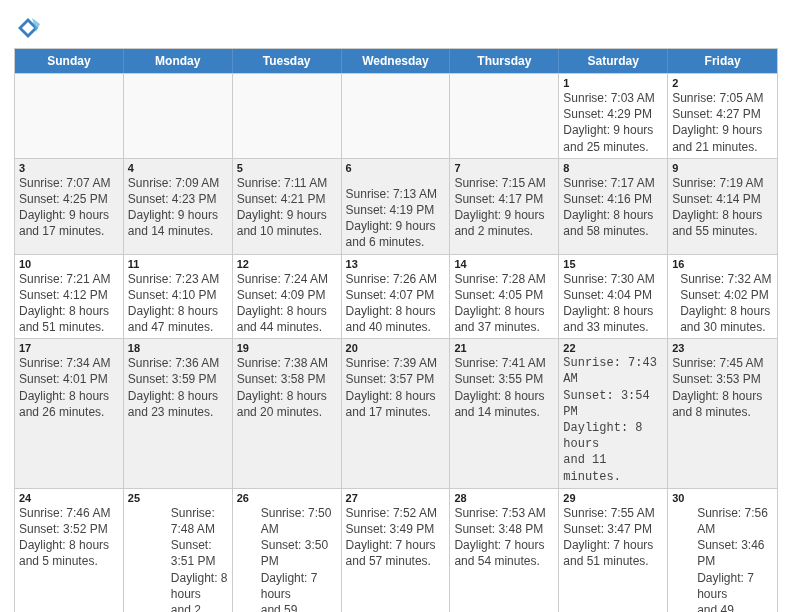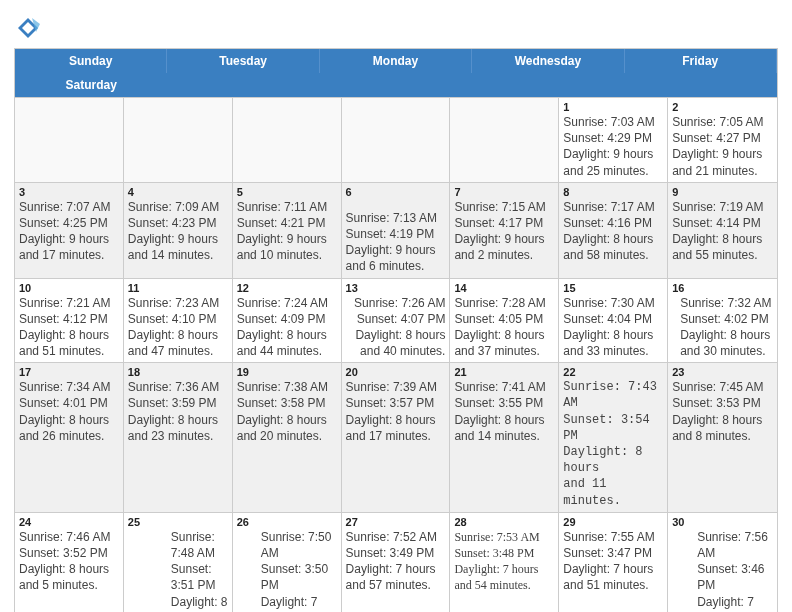--- a/index.html
+++ b/index.html
@@ -63,21 +63,21 @@
       font-weight: normal;
     }
     .calendar {
       flex: 1;
       display: flex;
       flex-direction: column;
       border: 1px solid #ccc;
     }
     .cal-header {
       display: grid;
-      grid-template-columns: repeat(5, 1fr);
+      grid-template-columns: repeat(7, 1fr);
       background: #3a7fc1;
     }
     .cal-header-cell {
       color: #fff;
       font-size: 12px;
       font-weight: bold;
       text-align: center;
       padding: 5px 2px;
       border-right: 1px solid #5590cc;
     }
@@ -136,25 +136,26 @@
     </div>
     <div class="title-area">
       <div class="month-title"></div>
       <div class="location"></div>
     </div>
   </div>
 
   <div class="calendar">
     <div class="cal-header">
     <div class="cal-header-cell">Sunday</div>
+        <div class="cal-header-cell">Monday</div>
         <div class="cal-header-cell">Tuesday</div>
-        <div class="cal-header-cell">Monday</div>
         <div class="cal-header-cell">Wednesday</div>
+        <div class="cal-header-cell">Thursday</div>
+        <div class="cal-header-cell">Saturday</div>
         <div class="cal-header-cell">Friday</div>
-        <div class="cal-header-cell">Saturday</div>
       </div>
     <div class="cal-body">
     <div class="cal-row">
           <div class="cal-cell empty"></div>
           <div class="cal-cell empty"></div>
           <div class="cal-cell empty"></div>
           <div class="cal-cell empty"></div>
           <div class="cal-cell empty"></div>
           <div class="cal-cell">
             <span class="day-number">1</span>
@@ -239,21 +240,21 @@
           </div>
           <div class="cal-cell">
             <span class="day-number">12</span>
             <div class="cell-info" style="white-space: pre-line;">Sunrise: 7:24 AM
 Sunset: 4:09 PM
 Daylight: 8 hours
 and 44 minutes.</div>
           </div>
           <div class="cal-cell">
             <span class="day-number">13</span>
-            <div class="cell-info" style="white-space: pre-line; text-align: right;">Sunrise: 7:26 AM
+            <div class="cell-info" style="white-space: pre-line;">Sunrise: 7:26 AM
 Sunset: 4:07 PM
 Daylight: 8 hours
 and 40 minutes.</div>
           </div>
           <div class="cal-cell">
             <span class="day-number">14</span>
             <div class="cell-info" style="white-space: pre-line;">Sunrise: 7:28 AM
 Sunset: 4:05 PM
 Daylight: 8 hours
 and 37 minutes.</div>
@@ -348,21 +349,21 @@
           </div>
           <div class="cal-cell">
             <span class="day-number">27</span>
             <div class="cell-info" style="white-space: pre-line;">Sunrise: 7:52 AM
 Sunset: 3:49 PM
 Daylight: 7 hours
 and 57 minutes.</div>
           </div>
           <div class="cal-cell">
             <span class="day-number">28</span>
-            <div class="cell-info" style="white-space: pre-line; font-family: Liberation Serif, serif;">Sunrise: 7:53 AM
+            <div class="cell-info" style="white-space: pre-line;">Sunrise: 7:53 AM
 Sunset: 3:48 PM
 Daylight: 7 hours
 and 54 minutes.</div>
           </div>
           <div class="cal-cell">
             <span class="day-number">29</span>
             <div class="cell-info" style="white-space: pre-line;">Sunrise: 7:55 AM
 Sunset: 3:47 PM
 Daylight: 7 hours
 and 51 minutes.</div>

